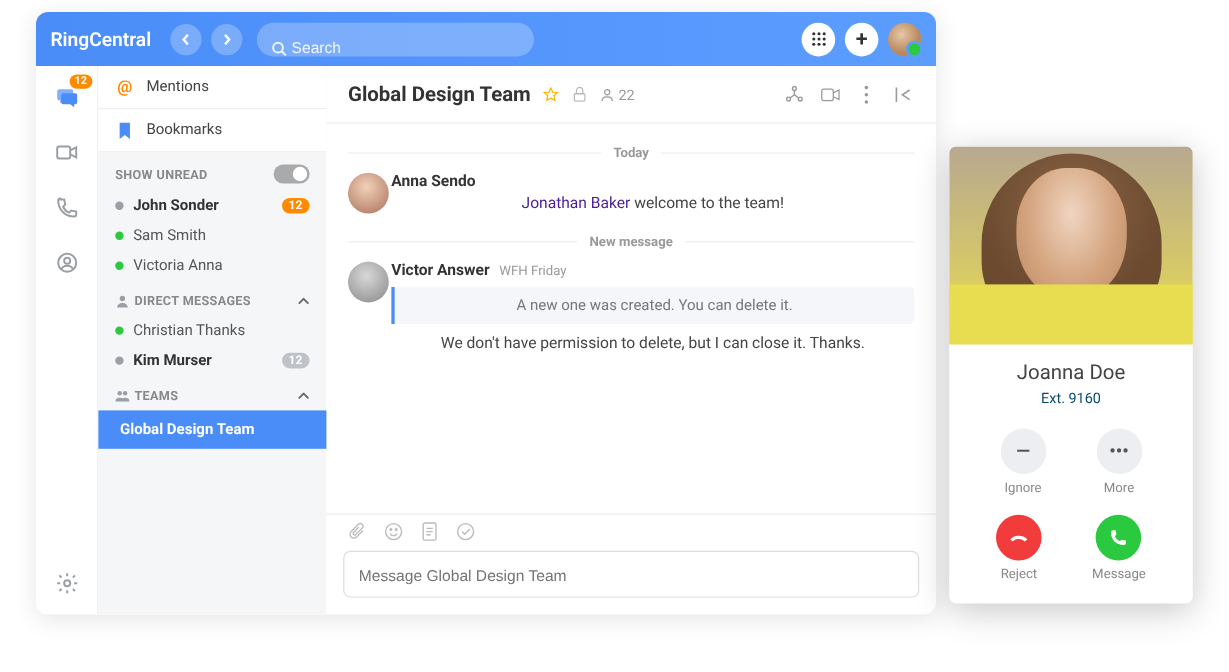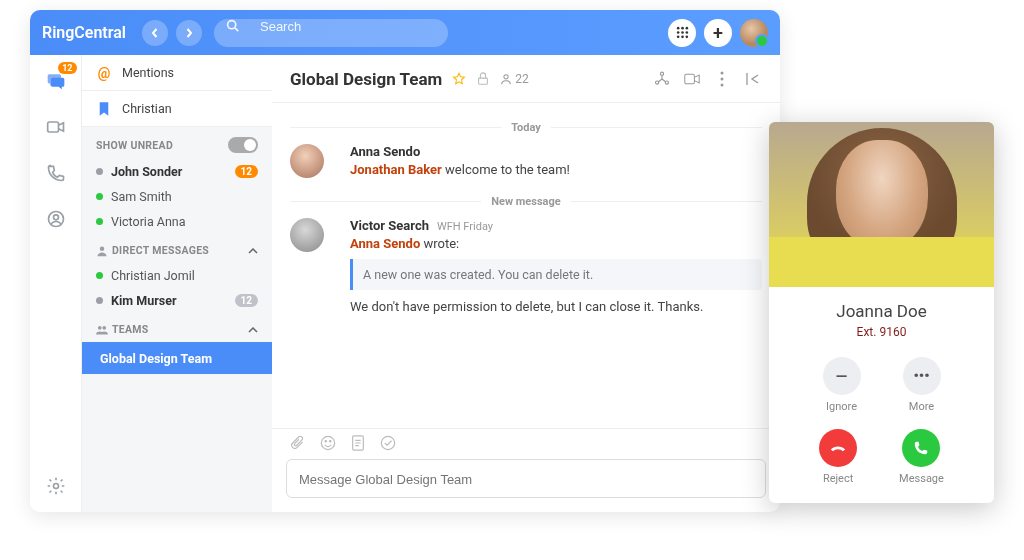--- a/index.html
+++ b/index.html
@@ -5,21 +5,21 @@
   * { box-sizing: border-box; margin: 0; padding: 0; }
   body { font-family: -apple-system, BlinkMacSystemFont, "Segoe UI", Roboto, sans-serif; background: #fff; width: 1024px; height: 560px; overflow: hidden; position: relative; }
   
   .app { width: 750px; height: 502px; background: #fff; border-radius: 10px; box-shadow: 0 4px 20px rgba(0,0,0,0.1); overflow: hidden; display: flex; flex-direction: column; position: absolute; top: 10px; left: 30px;}
   
   
   .topbar { height: 45px; background: linear-gradient(90deg, #4b8df8 0%, #5b9dff 100%); display: flex; align-items: center; padding: 0 12px; gap: 8px; }
   .brand { color: #fff; font-weight: 600; font-size: 16px; margin-right: 8px; }
   .nav-arrow { width: 26px; height: 26px; border-radius: 50%; background: rgba(255,255,255,0.25); display: flex; align-items: center; justify-content: center; color: #fff; cursor: pointer; }
   .nav-arrow svg { width: 10px; height: 10px; }
-  .search { flex: 1; max-width: 300px; height: 28px; background: rgba(255,255,255,0.25); border-radius: 14px; display: flex; align-items: flex-start; padding: 0 12px; gap: 21px; margin-left: 4px;}
+  .search { flex: 1; max-width: 300px; height: 28px; background: rgba(255,255,255,0.25); border-radius: 14px; display: flex; align-items: flex-end; padding: 0 12px; gap: 4px; margin-left: 4px;}
   .search svg { width: 13px; height: 13px; stroke: #fff; opacity:0.9;}
   .search input { flex:1; background: transparent; border: none; outline: none; color: #fff; font-size: 13px; }
   .search input::placeholder { color: rgba(255,255,255,0.9); }
   .top-spacer { flex: 1; }
   .top-btn { width: 28px; height: 28px; border-radius: 50%; background: #fff; display: flex; align-items: center; justify-content: center; cursor: pointer; color:#333;}
   .top-btn.dialpad svg { width: 13px; height: 13px; }
   .top-btn.plus { font-size: 18px; font-weight: 600; }
   .avatar-top { width: 28px; height: 28px; border-radius: 50%; background: radial-gradient(circle at 40% 35%, #e8c7a8 0%, #b88960 60%); position: relative; }
   .avatar-top::after { content:''; position:absolute; bottom:-1px; right:-1px; width:10px; height:10px; background:#2bc940; border:2px solid #5b9dff; border-radius:50%; }
 
@@ -66,47 +66,47 @@
   .h-icon svg { width: 14px; height: 14px; }
   .member-count { color: #999; font-size: 12px; display:flex; align-items:center; gap:3px;}
   .h-spacer { flex: 1; }
   .h-action { color: #999; cursor: pointer; display:flex; padding:2px;}
   .h-action svg { width: 16px; height: 16px; }
 
   .messages { flex: 1; overflow-y: auto; padding: 12px 18px 8px; }
   .divider { display: flex; align-items: center; margin: 6px 0 10px; }
   .divider::before, .divider::after { content:''; flex:1; height:1px; background:#eee; }
   .divider span { padding: 0 10px; font-size: 11px; color: #999; font-weight:700;}
-  .msg { display: flex; gap: 26px; margin-bottom: 16px; }
+  .msg { display: flex; gap: 2px; margin-bottom: 16px; text-align: center; }
   .msg-avatar { width: 34px; height: 34px; border-radius: 50%; flex-shrink:0; }
   .av1 { background: radial-gradient(circle at 45% 35%, #f2d0b8, #a8705a); }
   .av2 { background: radial-gradient(circle at 45% 35%, #d8d8d8, #888); }
   .msg-body { flex: 1; }
   .msg-head { display: flex; align-items: baseline; gap: 8px; margin-bottom: 2px;}
   .msg-author { font-weight: 700; font-size: 13px; color: #333; }
   .msg-meta { font-size: 11px; color: #999; }
   .msg-text { font-size: 13px; color: #444; line-height: 1.4; }
-  .mention { color: #c2410c; font-weight: 700; }
+  .mention { color: #4c1d95; font-weight: 400; }
   .quote { border-left: 3px solid #4b8df8; background: #f5f6fa; padding: 8px 10px; margin: 6px 0 8px; font-size: 12.5px; color: #777; border-radius: 0 4px 4px 0;}
 
   .composer-tools { display: flex; gap: 14px; padding: 6px 18px 4px; color: #bbb; border-top:1px solid #eee;}
   .composer-tools .tool svg { width: 16px; height: 16px; }
   .composer-tools .tool { cursor:pointer; display:flex;}
   .composer { margin: 4px 14px 14px; border: 1px solid #ddd; border-radius: 6px; padding: 9px 12px; }
   .composer input { width: 100%; border: none; outline: none; font-size: 13px; color: #555; }
 
   
-  .call-card { position: absolute; right: 30px; top: 122px; width: 225px; background: #fff; border-radius: 6px; box-shadow: 0 6px 28px rgba(0,0,0,0.22); overflow: hidden; }
+  .call-card { position: absolute; right: 30px; top: 122px; width: 203px; background: #fff; border-radius: 6px; box-shadow: 0 6px 28px rgba(0,0,0,0.22); overflow: hidden; }
   .call-photo { width: 100%; height: 165px; background: linear-gradient(to bottom, #b8a890 0%, #e8dc50 100%); position:relative; overflow:hidden;}
   .call-photo-face { position:absolute; top:18px; left:50%; transform:translateX(-50%); width:92px; height:110px; background: radial-gradient(ellipse at 50% 35%, #f0d5c0 0%, #d4a580 55%, #b88960 100%); border-radius: 45% 45% 48% 48%;}
   .call-hair { position:absolute; top:6px; left:50%; transform:translateX(-50%); width:150px; height:150px; background: radial-gradient(circle at 50% 30%, #8b6544 0%, #6b4a30 60%); border-radius:50% 50% 40% 40%;}
   .call-shirt { position:absolute; bottom:0; left:0; right:0; height:50px; background:#e8dc50;}
   .call-info { text-align: center; padding: 14px 10px 6px; }
   .call-name { font-size: 17px; color: #444; margin-bottom: 4px; }
-  .call-ext { font-size: 12px; color: #7f1d1d; }
+  .call-ext { font-size: 12px; color: #0c4a6e; }
   .call-row { display: flex; justify-content: center; gap: 42px; padding: 12px 0 4px; }
   .call-btn { display: flex; flex-direction: column; align-items: center; gap: 5px; cursor: pointer; }
   .call-circle { width: 38px; height: 38px; border-radius: 50%; display: flex; align-items: center; justify-content: center; font-size: 15px; font-weight:700;}
   .cc-grey { background: #eceef1; color: #555; }
   .cc-red { background: #f23c3c; color: #fff; }
   .cc-green { background: #2bc940; color: #fff; }
   .call-circle svg { width: 16px; height: 16px; }
   .call-label { font-size: 11px; color: #888; }
   .call-row.bottom { padding-bottom: 18px; }
 </style>
@@ -195,21 +195,21 @@
       <div class="side-link first">
         <span class="icon at">@</span>
         <span>Mentions</span>
       </div>
       <div class="side-link">
         <span class="icon bm">
           <svg viewBox="0 0 14 16" fill="currentColor" width="12" height="14">
               <path d="M2 0h10v16l-5-4-5 4V0z"></path>
             </svg>
         </span>
-        <span>Christian</span>
+        <span>Bookmarks</span>
       </div>
 
       <div class="side-header">
         <span>SHOW UNREAD</span>
         <div class="toggle"></div>
       </div>
 
       <div class="chan bold">
         <span class="dot grey"></span>
         <span class="name">John Sonder</span>
@@ -231,21 +231,21 @@
           </svg>
         <span>DIRECT MESSAGES</span>
         <span class="chev">
           <svg viewBox="0 0 10 6" width="10" height="6" fill="none" stroke="currentColor" stroke-width="1.5">
               <path d="M1 5 5 1l4 4"></path>
             </svg>
         </span>
       </div>
       <div class="chan">
         <span class="dot green"></span>
-        <span class="name">Christian Jomil</span>
+        <span class="name">Christian Thanks</span>
       </div>
       <div class="chan bold">
         <span class="dot grey"></span>
         <span class="name">Kim Murser</span>
         <span class="badge grey">12</span>
       </div>
 
       <div class="side-header">
         <svg class="sec-icon" viewBox="0 0 16 16" fill="currentColor">
             <circle cx="5" cy="5" r="2.5"></circle>
@@ -330,24 +330,23 @@
         </div>
 
         <div class="divider">
             <span>New message</span>
           </div>
 
         <div class="msg">
           <div class="msg-avatar av2"></div>
           <div class="msg-body">
             <div class="msg-head">
-              <span class="msg-author">Victor Search</span>
+              <span class="msg-author">Victor Answer</span>
               <span class="msg-meta">WFH Friday</span>
             </div>
-            <div class="msg-text"><span class="mention">Anna Sendo</span><span> wrote:</span></div>
             <div class="quote">A new one was created. You can delete it.</div>
             <div class="msg-text">We don't have permission to delete, but I can close it. Thanks.</div>
           </div>
         </div>
       </div>
 
       <div class="composer-tools">
         <span class="tool">
             <svg viewBox="0 0 18 18" fill="none" stroke="currentColor" stroke-width="1.3">
               <path d="m14 8-6 6a3.5 3.5 0 0 1-5-5l7-7a2.5 2.5 0 0 1 3.5 3.5L7 12a1.5 1.5 0 0 1-2-2l5-5"></path>

